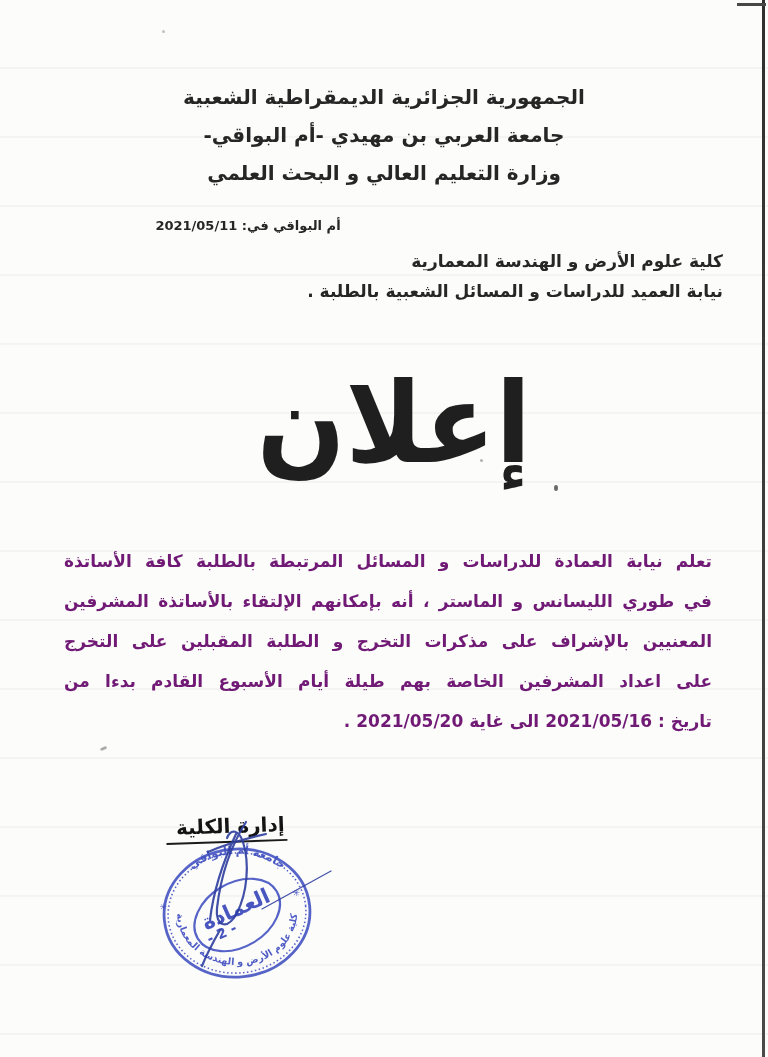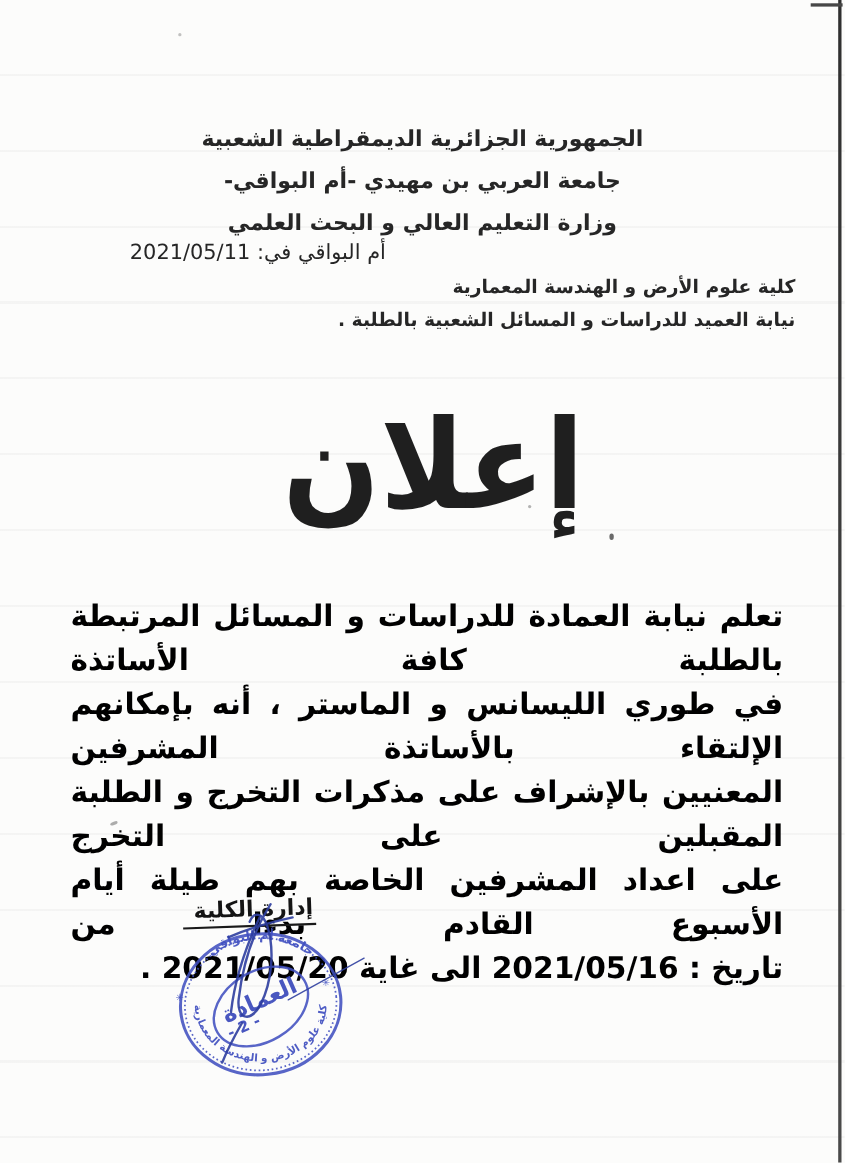--- a/index.html
+++ b/index.html
@@ -23,44 +23,43 @@
   .edge-tick{
     position:absolute;top:3px;left:737px;width:29px;height:3px;background:#474747;
   }
   .speck{position:absolute;background:#6a6a6a;border-radius:50%;}
 
   .header-block{
     position:absolute;top:78px;left:0;width:768px;
     text-align:center;direction:rtl;
     font-size:20px;font-weight:bold;line-height:38px;
     letter-spacing:.2px;
-    margin-top:29px;
   }
   .date-line{
     position:absolute;top:218px;left:118px;width:260px;
-    direction:rtl;text-align:left;
-    font-size:19px;font-weight:normal;
+    direction:rtl;text-align:center;
+    font-size:13px;font-weight:bold;
   }
   .faculty-block{
     position:absolute;top:246px;right:45px;width:500px;
     direction:rtl;text-align:right;
     font-size:17px;font-weight:bold;line-height:30px;
   }
   .doc-title{
     position:absolute;top:362px;left:0;width:768px;
     text-align:center;direction:rtl;
     font-size:104px;font-weight:bold;color:#1f1f1f;
     transform:translateX(10px) scaleY(1.08);
     letter-spacing:-2px;
   }
   .body-text{
     position:absolute;top:541px;left:64px;width:648px;
     direction:rtl;
-    font-size:27px;font-weight:bold;line-height:40px;
-    color:#000000;
+    font-size:17px;font-weight:bold;line-height:40px;
+    color:#701a75;
   }
   .body-line{text-align:justify;text-align-last:justify;}
   .body-line.last{text-align-last:right;}
 
   .signature-label{
     position:absolute;top:814px;left:166px;
     direction:rtl;font-size:20px;font-weight:bold;color:#141414;
     transform:rotate(-2deg);
   }
   .signature-label .underline{

